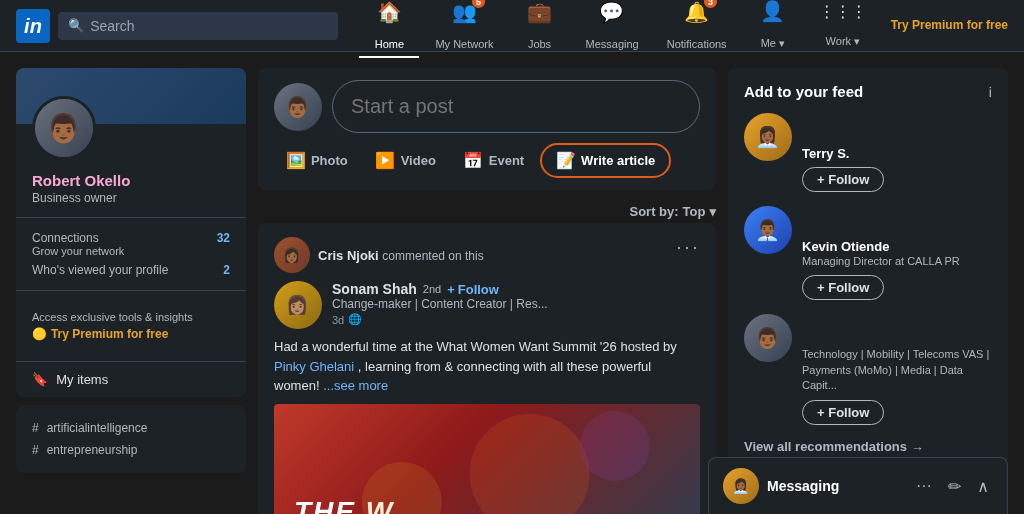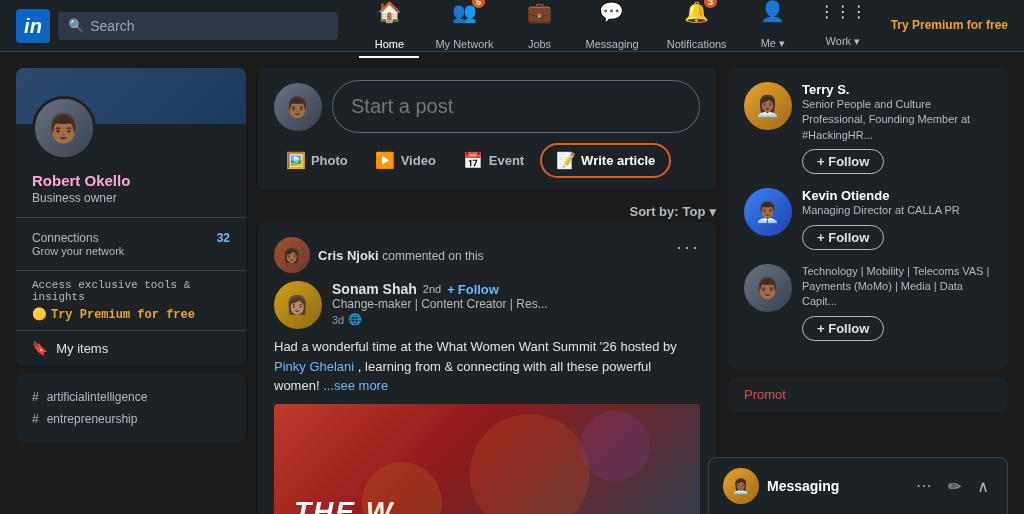--- a/index.html
+++ b/index.html
@@ -166,22 +166,21 @@
       display: flex;
       justify-content: space-between;
       padding: 3px 0;
       cursor: pointer;
     }
     .stat-label { font-size: 12px; color: #b0b8c1; }
     .stat-value { font-size: 12px; color: #70b5f9; font-weight: 600; }
     .connections-label { font-size: 11px; color: #b0b8c1; text-align: right; }
     .premium-promo {
       border-top: 1px solid #38434f;
-      padding: 8px 16px;
-      font-family: Liberation Mono, monospace;
+      padding: 20px 16px;
     }
     .premium-promo .promo-text { font-size: 11px; color: #b0b8c1; margin-bottom: 4px; }
     .premium-link-small { color: #e8a32a; font-size: 12px; font-weight: 600; text-decoration: none; display: flex; align-items: center; gap: 4px; }
     .my-items {
       border-top: 1px solid #38434f;
       padding: 10px 16px;
       display: flex;
       align-items: center;
       gap: 8px;
       cursor: pointer;
@@ -412,21 +411,21 @@
       border-radius: 50%;
       flex-shrink: 0;
       display: flex;
       align-items: center;
       justify-content: center;
       font-size: 20px;
     }
     .rec-avatar.terry { background: linear-gradient(135deg, #e8a32a 0%, #9e6b18 100%); }
     .rec-avatar.kevin { background: linear-gradient(135deg, #3b82f6 0%, #1e40af 100%); }
     .rec-avatar.mbugua { background: linear-gradient(135deg, #6b7280 0%, #374151 100%); }
-    .rec-info { flex: 1; min-width: 0; }
+    .rec-info { flex: 1; min-width: 0; margin-top: 33px; }
     .rec-name { font-weight: 700; font-size: 13px; color: #fff; }
     .rec-title { font-size: 11px; color: #b0b8c1; line-height: 1.4; }
     .follow-button {
       display: flex;
       align-items: center;
       gap: 4px;
       border: 1.5px solid #b0b8c1;
       border-radius: 20px;
       padding: 4px 14px;
       background: transparent;
@@ -544,20 +543,24 @@
         <div class="profile-name">Robert Okello</div>
         <div class="profile-title">Business owner</div>
       </div>
       <div class="profile-stats">
         <div class="stat-row">
           <div>
             <div class="stat-label">Connections</div>
             <div class="connections-label">Grow your network</div>
           </div>
           <div class="stat-value">32</div>
+        </div>
+        <div class="stat-row">
+          <div class="stat-label">Who's viewed your profile</div>
+          <div class="stat-value">2</div>
         </div>
       </div>
       <div class="premium-promo">
         <div class="promo-text">Access exclusive tools &amp; insights</div>
         <a class="premium-link-small">
           <span>🟡</span>
           <span>Try Premium for free</span>
         </a>
       </div>
       <div class="my-items">
@@ -658,26 +661,29 @@
           <circle cx="60%" cy="50%" r="60" fill="#e05a1a" opacity="0.5"></circle>
           <circle cx="30%" cy="70%" r="40" fill="#e8a32a" opacity="0.4"></circle>
           <circle cx="80%" cy="30%" r="35" fill="#a855f7" opacity="0.3"></circle>
         </svg>
       </div>
     </div>
   </main>
 
   <aside class="right-sidebar">
     <div class="feed-card">
+      <div class="feed-card-header">
+        <span class="feed-card-title">Add to your feed</span>
+        <span class="info-icon">ℹ</span>
+      </div>
 
       <div class="recommendation">
         <div class="rec-avatar terry">👩🏾‍💼</div>
         <div class="rec-info">
           <div class="rec-name">Terry S.</div>
-          <div class="rec-title">Senior People and Culture Professional, Founding Member at #HackingHR...</div>
           <button class="follow-button">+ Follow</button>
         </div>
       </div>
 
       <div class="recommendation">
         <div class="rec-avatar kevin">👨🏾‍💼</div>
         <div class="rec-info">
           <div class="rec-name">Kevin Otiende</div>
           <div class="rec-title">Managing Director at CALLA PR</div>
           <button class="follow-button">+ Follow</button>
@@ -685,20 +691,21 @@
       </div>
 
       <div class="recommendation">
         <div class="rec-avatar mbugua">👨🏾</div>
         <div class="rec-info">
           <div class="rec-title">Technology | Mobility | Telecoms VAS | Payments (MoMo) | Media | Data Capit...</div>
           <button class="follow-button">+ Follow</button>
         </div>
       </div>
 
+      <div class="view-all">View all recommendations →</div>
     </div>
 
     <div class="feed-card" style="padding: 10px 16px;">
       <span style="color:#ef4444; font-size:13px;">Promot</span>
     </div>
   </aside>
 </div>
 
 <div class="messaging-bar">
   <div class="messaging-header">

